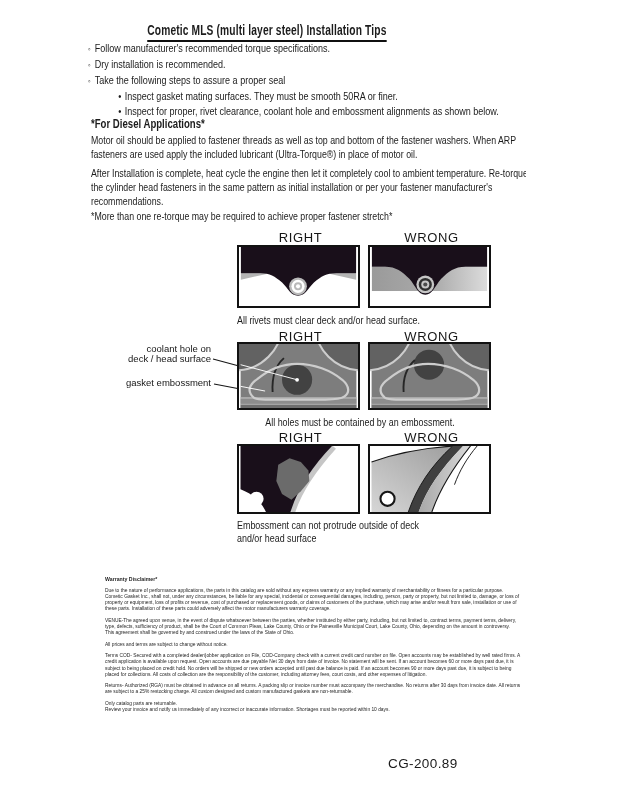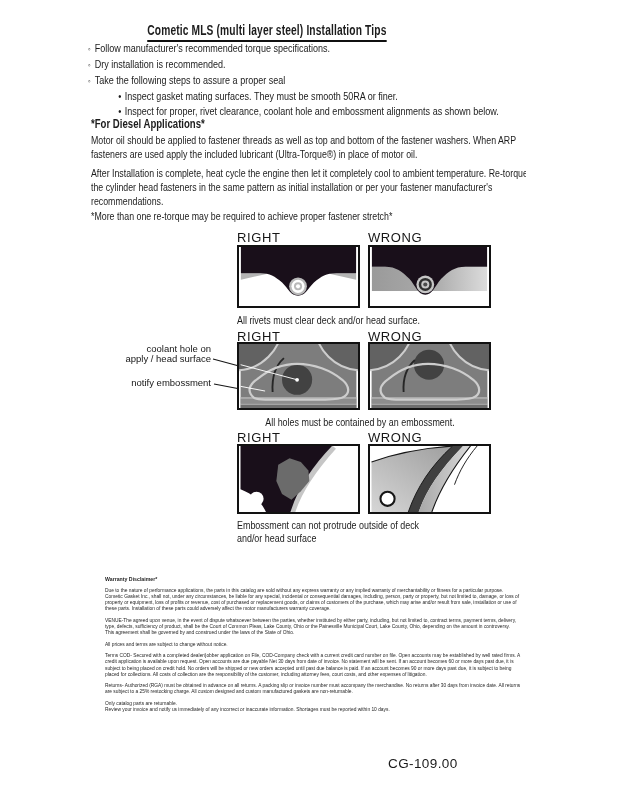--- a/index.html
+++ b/index.html
@@ -21,21 +21,21 @@
            line-height:11.5px; margin-bottom:3.5px; align-items:baseline; }
   .b-row .mk { font-size:9px; margin-right:5px; }
   .b-row.sub { padding-left:37px; }
   .b-row.sub .mk { font-size:11px; margin-right:4px; }
 
   .h2 { left:91px; top:117px; font-size:12px; font-weight:bold; white-space:nowrap; transform:scaleX(.8); }
   .para { left:91px; font-size:11px; line-height:14px; width:562px; transform:scaleX(.8); }
   .p1 { top:133px; } .p2 { top:166px; }
   .p3 { top:209px; white-space:nowrap; }
 
-  .rw-label { font-size:13px; letter-spacing:.6px; width:127px; color:#161616; }
+  .rw-label { font-size:13px; letter-spacing:.6px; width:127px; text-align:center; color:#161616; }
   .figbox { display:block; border:2px solid #121212; background:#fff; }
   .cap { font-size:10.5px; transform:scaleX(.85); transform-origin:0 0; white-space:pre-line; line-height:12.5px; }
   .cap-center { width:300px; text-align:center; transform-origin:50% 0; transform:scaleX(.85); }
 
   .fig2-label { font-size:9.5px; line-height:9.8px; width:100px; text-align:right; color:#161616; white-space:pre-line; }
 
   .fineprint { left:105px; top:576px; width:462px; font-size:5.4px; line-height:6.1px;
                transform:scaleX(.9); transform-origin:0 0; color:#262626; }
   .fineprint .fp-h { font-size:5.8px; font-weight:bold; margin-bottom:5px; }
   .fineprint p { margin-bottom:5.5px; white-space:pre-line; }
@@ -111,22 +111,22 @@
       <circle cx="57" cy="40" r="2.2" fill="#4a4a4a"></circle>
     </g>
   </svg>
 
   <div class="abs cap" style="left:237px; top:314px;">All rivets must clear deck and/or head surface.</div>
 
   <div class="abs rw-label" style="left:237px; top:329px;">RIGHT</div>
   <div class="abs rw-label" style="left:368px; top:329px;">WRONG</div>
 
   <div class="abs fig2-label" style="left:111px; top:344px;">coolant hole on
-apply / head surface</div>
-  <div class="abs fig2-label" style="left:111px; top:378px;">notify embossment</div>
+deck / head surface</div>
+  <div class="abs fig2-label" style="left:111px; top:378px;">gasket embossment</div>
 
   <svg class="abs" style="left:140px; top:340px;" width="100" height="70" viewBox="0 0 100 70">
     <path d="M73,19 L99,26" stroke="#161616" stroke-width="1.1" fill="none"></path>
     <path d="M74,44 L99,48.8" stroke="#161616" stroke-width="1.1" fill="none"></path>
   </svg>
 
   <svg class="abs figbox" style="left:237px; top:342px;" width="123" height="68" viewBox="0 0 123 68">
     <rect width="123" height="68" fill="#7d7d7d"></rect>
     <circle cx="-5" cy="-21" r="49" fill="#626262" stroke="#cdcdcd" stroke-width="2.2"></circle>
     <circle cx="128" cy="-21" r="49" fill="#626262" stroke="#cdcdcd" stroke-width="2.2"></circle>
@@ -198,15 +198,15 @@
     <p>Due to the nature of performance applications, the parts in this catalog are sold without any express warranty or any implied warranty of merchantability or fitness for a particular purpose.  Cometic Gasket Inc., shall not, under any circumstances, be liable for any special, incidental or consequential damages, including, person, party or property, but not limited to, damage, or loss of property or equipment, loss of profits or revenue, cost of purchased or replacement goods, or claims of customers of the purchase, which may arise and/or result from sale, installation or use of these parts.  Installation of these parts could adversely affect the motor manufacturers warranty coverage.</p>
     <p>VENUE-The agreed upon venue, in the event of dispute whatsoever between the parties, whether instituted by either party, including, but not limited to, contract terms, payment terms, delivery, type, defects, sufficiency of product, shall be the Court of Common Pleas, Lake County, Ohio or the Painesville Municipal Court, Lake County, Ohio, depending on the amount in controversy.
 This agreement shall be governed by and construed under the laws of the State of Ohio.</p>
     <p>All prices and terms are subject to change without notice.</p>
     <p>Terms COD- Secured with a completed dealer/jobber application on File, COD-Company check with a current credit card number on file.  Open accounts may be established by well rated firms.  A credit application is available upon request.  Open accounts are due payable Net 30 days from date of invoice.  No statement will be sent.  If an account becomes 60 or more days past due, it is subject to being placed on credit hold.  No orders will be shipped or new orders accepted until past due balance is paid.  If an account becomes 90 or more days past due, it is subject to being placed for collections.  All costs of collection are the responsibility of the customer, including attorney fees, court costs, and other expenses of litigation.</p>
     <p>Returns- Authorized (RGA) must be obtained in advance on all returns.  A packing slip or invoice number must accompany the merchandise.  No returns after 30 days from invoice date.  All returns are subject to a 25% restocking charge.  All custom designed and custom manufactured gaskets are non-returnable.</p>
     <p>Only catalog parts are returnable.
 Review your invoice and notify us immediately of any incorrect or inaccurate information.  Shortages must be reported within 10 days.</p>
   </div>
 
-  <div class="abs pagecode">CG-109.00</div>
+  <div class="abs pagecode">CG-200.89</div>
 
 </div>
 
 </body></html>

